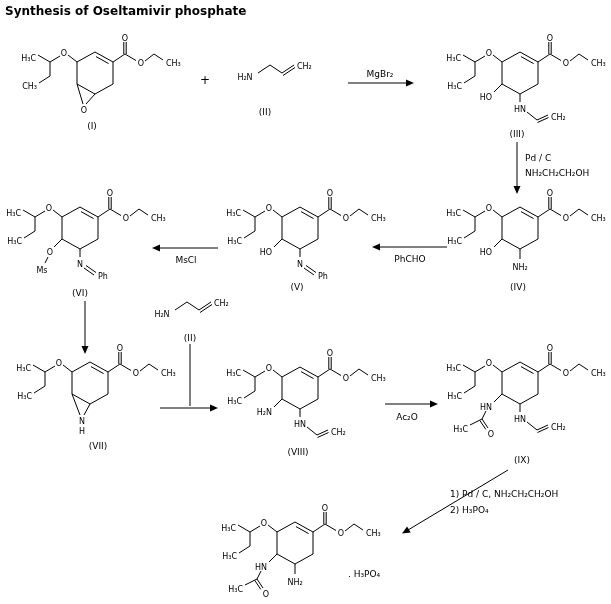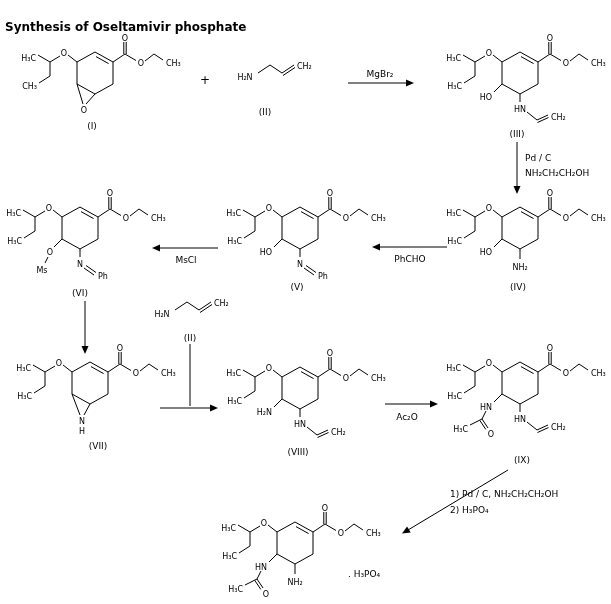--- a/index.html
+++ b/index.html
@@ -1,19 +1,19 @@
 <!DOCTYPE html>
 <html><head>
 <meta charset="utf-8">
 <style>
   * { margin:0; padding:0; box-sizing:border-box; }
   html,body { width:611px; height:604px; background:#ffffff; }
   body { font-family:"DejaVu Sans", sans-serif; position:relative; overflow:hidden; }
   .page { position:absolute; inset:0; background:#ffffff; }
-  .title { position:absolute; left:5px; top:20px; font-size:12px; font-weight:bold; color:#000; z-index:2; }
+  .title { position:absolute; left:5px; top:4px; font-size:12px; font-weight:bold; color:#000; z-index:2; }
   svg.scheme { position:absolute; left:0; top:0; }
   .bond { fill:none; stroke:#000; stroke-width:1; }
   .head { fill:#000; stroke:none; }
   .atom { font-size:8px; fill:#000; }
   .cpd { font-size:9px; fill:#000; }
   .reagent { font-size:9px; fill:#000; }
   .plus { font-size:12px; fill:#000; }
   .ta-s { text-anchor:start; } .ta-m { text-anchor:middle; } .ta-e { text-anchor:end; }
   text { dominant-baseline:middle; }
 </style>

